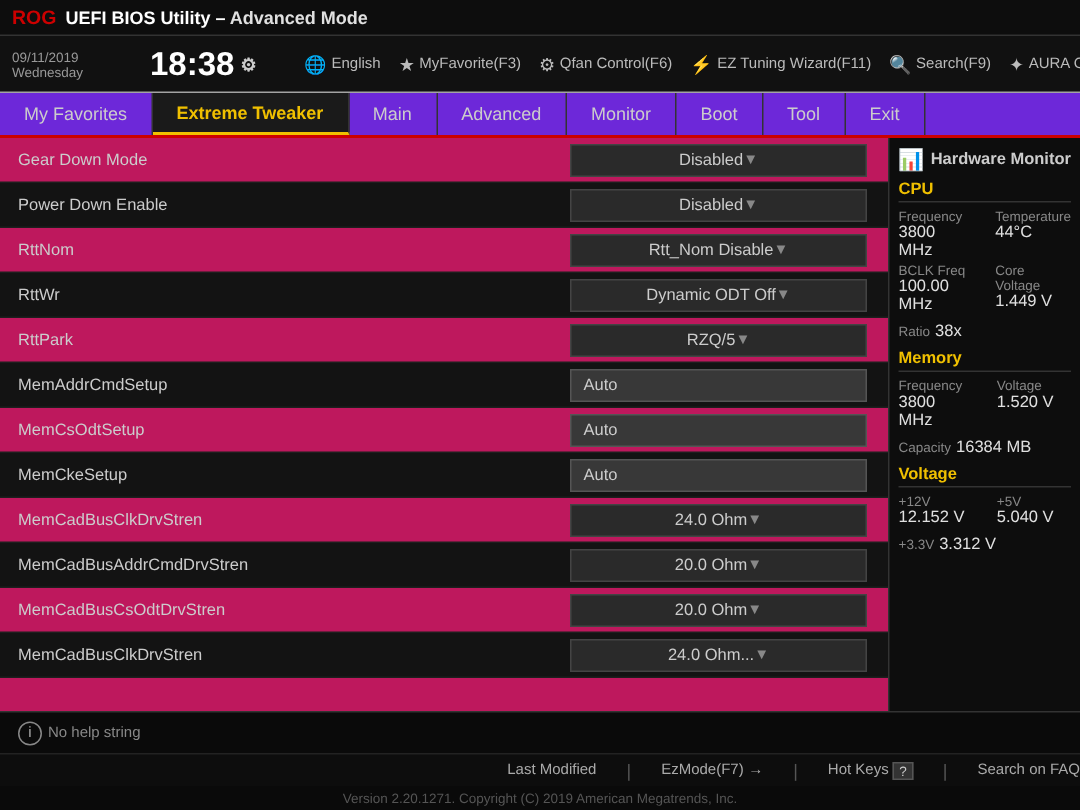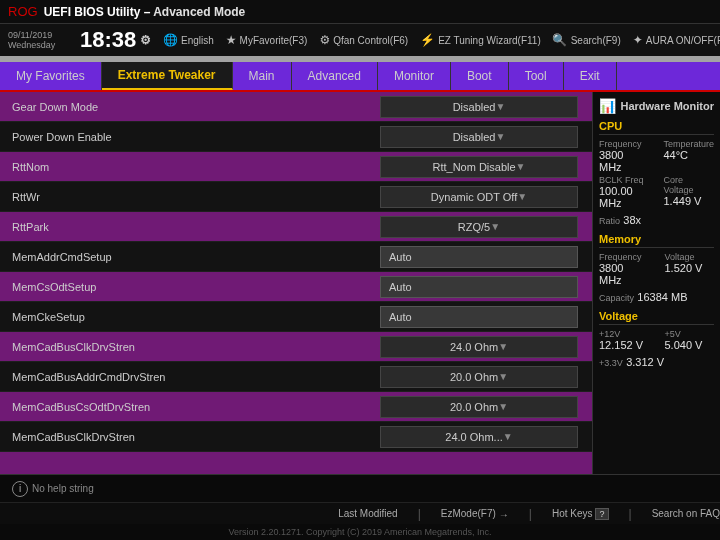--- a/index.html
+++ b/index.html
@@ -41,22 +41,22 @@
       color: #e0e0e0;
     }
 
     
     .subheader {
       background: #111;
       height: 38px;
       display: flex;
       align-items: center;
       padding: 0 8px;
-      border-bottom: 6px solid #a3a3a3;
-      gap: 12px;
+      border-bottom: 1px solid #a3a3a3;
+      gap: 32px;
     }
     .datetime {
       display: flex;
       flex-direction: column;
       font-size: 9px;
       color: #999;
       min-width: 60px;
     }
     .time-display {
       font-size: 22px;
@@ -119,21 +119,21 @@
     
     .content-area {
       display: flex;
       flex: 1;
       overflow: hidden;
     }
 
     
     .settings-panel {
       flex: 1;
-      background: #701a75;
+      background: #be185d;
       overflow-y: auto;
       overflow-x: hidden;
     }
     .settings-panel::-webkit-scrollbar {
       width: 6px;
       background: #222;
     }
     .settings-panel::-webkit-scrollbar-thumb {
       background: #555;
     }
@@ -283,21 +283,21 @@
       background: #333;
       border: 1px solid #555;
       padding: 0 3px;
       font-size: 9px;
       color: #ccc;
     }
 
     
     .rog-logo {
       color: #c00;
-      font-weight: normal;
+      font-weight: bold;
       font-size: 13px;
       margin-right: 6px;
     }
   </style>
 </head>
 <body>
 
 <div class="main-container">
 
   <div class="header">

